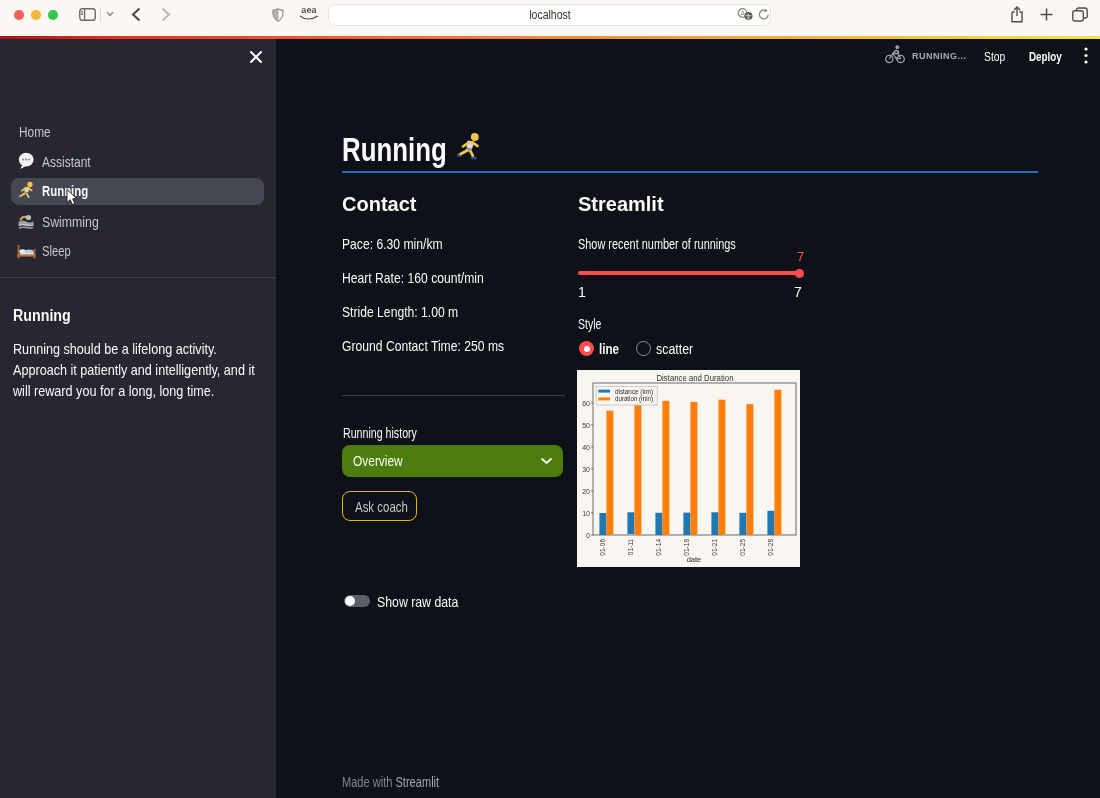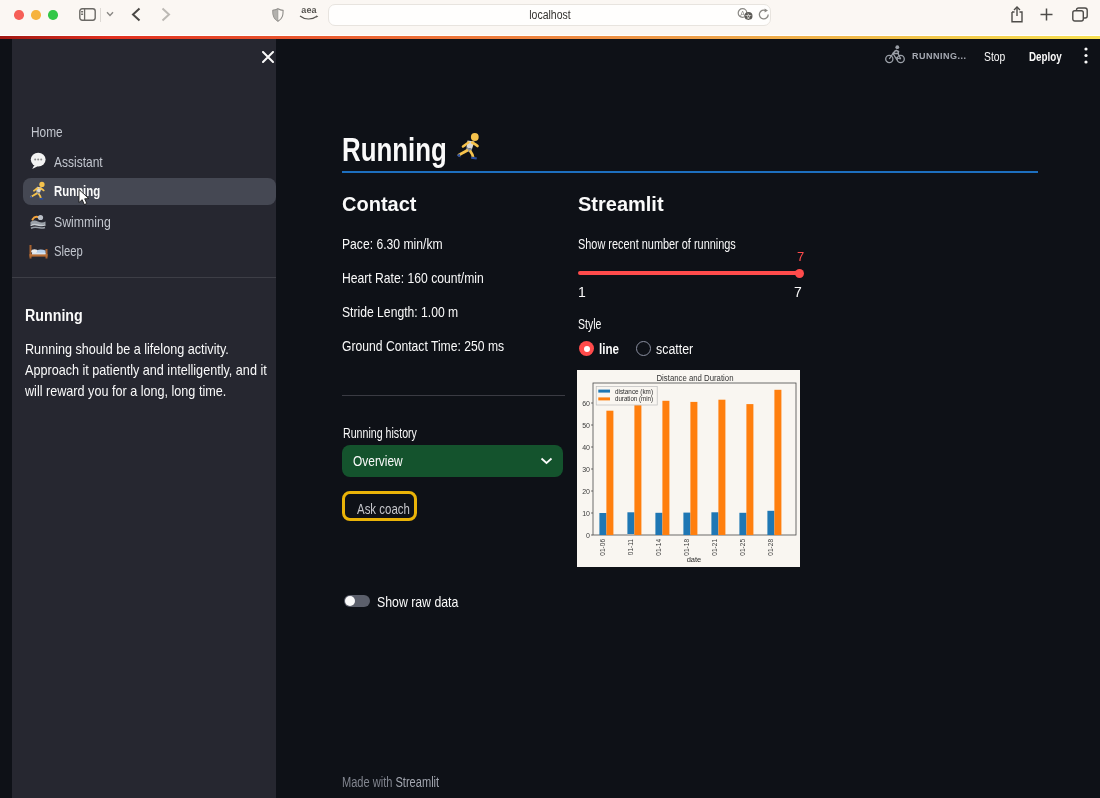--- a/index.html
+++ b/index.html
@@ -6,21 +6,21 @@
     font-family:"Liberation Sans",sans-serif;background:#0e1117;}
   .abs{position:absolute;}
   
   #chrome{position:absolute;left:0;top:0;width:1100px;height:34.8px;background:#fbf7f3;border-bottom:1px solid #ffffff;z-index:5;}
   .tl{position:absolute;top:10px;width:9.5px;height:9.5px;border-radius:50%;}
   #urlbar{position:absolute;left:328px;top:4px;width:443px;height:22px;background:#fffefd;
     border:1px solid #e8e4df;border-radius:7px;box-sizing:border-box;}
   #deco{position:absolute;left:0;top:35.8px;width:1100px;height:2.9px;z-index:6;
     background:linear-gradient(90deg,#a01812 0%,#e1301f 10%,#ee7338 40%,#eea24a 65%,#f2c84b 85%,#f7e052 100%);}
   
-  #sidebar{position:absolute;left:12px;top:33px;width:324px;height:765px;background:#262730;}
+  #sidebar{position:absolute;left:0;top:33px;width:324px;height:765px;background:#262730;}
   .navtxt{position:absolute;left:42px;font-size:15px;color:#c3c7cf;line-height:16px;transform-origin:0 50%;white-space:nowrap;}
   #navsel{position:absolute;left:11px;top:145px;width:253px;height:26.5px;background:#454853;border-radius:8px;}
   .sbp{position:absolute;left:13px;font-size:14.5px;color:#fafafa;transform-origin:0 0;}
   
   #main{position:absolute;left:276px;top:33px;width:888px;height:765px;background:#0e1117;}
   .hdr{position:absolute;color:#fafafa;font-size:12px;transform-origin:0 50%;white-space:nowrap;}
   .h2{position:absolute;color:#fafafa;font-weight:bold;font-size:20px;}
   .item{position:absolute;color:#fafafa;font-size:15px;transform:scaleX(0.81);transform-origin:0 50%;white-space:nowrap;}
   .lbl{position:absolute;color:#fafafa;font-size:14px;transform-origin:0 50%;white-space:nowrap;}
 </style>
@@ -172,27 +172,27 @@
   </svg>
   <div class="abs" style="left:66px;top:138px;width:696px;height:2px;background:#1d6fbf;"></div>
 
   <div class="h2" style="left:66px;top:160px;">Contact</div>
   <div class="item" style="left:66px;top:202px;">Pace: 6.30 min/km</div>
   <div class="item" style="left:66px;top:236px;">Heart Rate: 160 count/min</div>
   <div class="item" style="left:66px;top:270px;">Stride Length: 1.00 m</div>
   <div class="item" style="left:66px;top:304px;">Ground Contact Time: 250 ms</div>
   <div class="abs" style="left:66px;top:361.5px;width:223px;height:1px;background:#3a3b43;"></div>
   <div class="lbl" style="left:67px;top:392px;transform:scaleX(0.76);">Running history</div>
-  <div class="abs" style="left:66px;top:412px;width:221px;height:32px;background:#14532d;border-radius:8px;">
+  <div class="abs" style="left:66px;top:412px;width:221px;height:32px;background:#4d7c0f;border-radius:8px;">
     <div class="abs" style="left:11px;top:7px;font-size:15.5px;color:#fafafa;transform:scaleX(0.77);transform-origin:0 0;white-space:nowrap;">Overview</div>
     <svg class="abs" style="left:198px;top:12px;" width="13" height="8" viewBox="0 0 13 8">
       <path d="M1.5 1.5 L6.5 6 L11.5 1.5" fill="none" stroke="#fafafa" stroke-width="1.8"></path>
     </svg>
   </div>
-  <div class="abs" style="left:66px;top:458px;width:75px;height:30px;border:3px solid #eab308;border-radius:8px;box-sizing:border-box;">
+  <div class="abs" style="left:66px;top:458px;width:75px;height:30px;border:1px solid #eab308;border-radius:8px;box-sizing:border-box;">
     <div class="abs" style="left:12px;top:7px;font-size:14.5px;color:#c6c7cc;transform:scaleX(0.79);transform-origin:0 0;white-space:nowrap;">Ask coach</div>
   </div>
   <div class="abs" style="left:68px;top:562px;width:26px;height:12px;background:#5b5f6b;border-radius:7px;">
     <div class="abs" style="left:1.2px;top:0.9px;width:10.2px;height:10.2px;background:#fafafa;border-radius:50%;"></div>
   </div>
   <div class="abs" style="left:101px;top:560px;color:#fafafa;font-size:15px;transform:scaleX(0.82);transform-origin:0 0;white-space:nowrap;">Show raw data</div>
 
   <div class="h2" style="left:302px;top:160px;">Streamlit</div>
   <div class="lbl" style="left:302px;top:203px;transform:scaleX(0.78);">Show recent number of runnings</div>
   <div class="abs" style="left:521px;top:216px;color:#ff4b4b;font-size:13px;">7</div>

